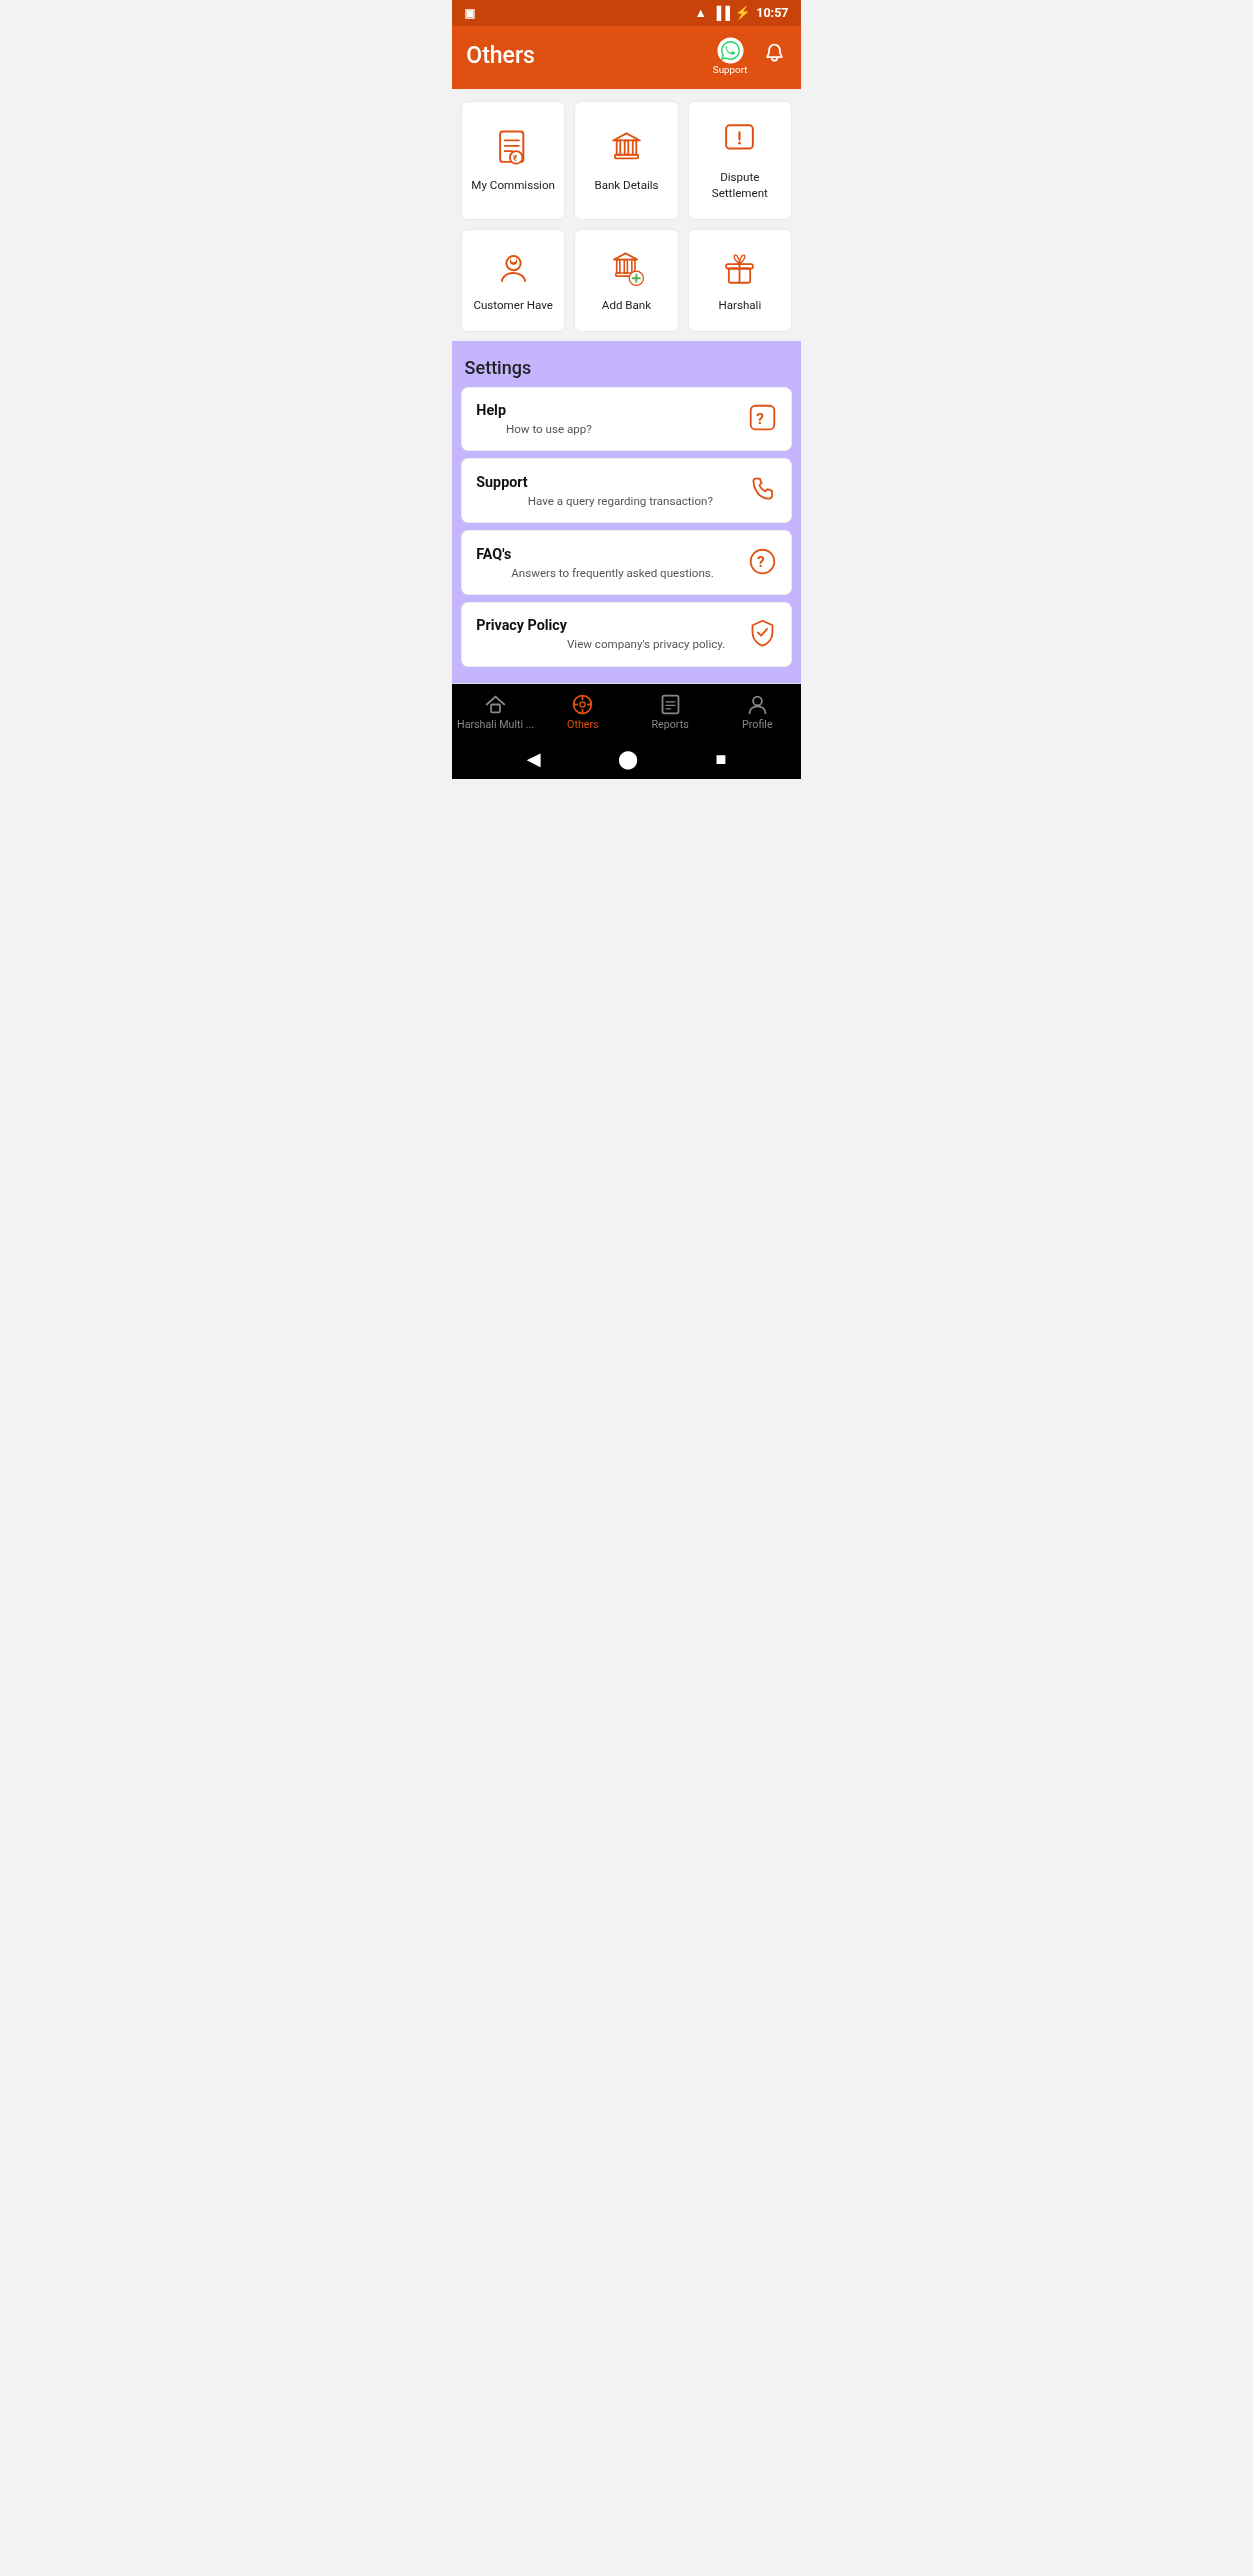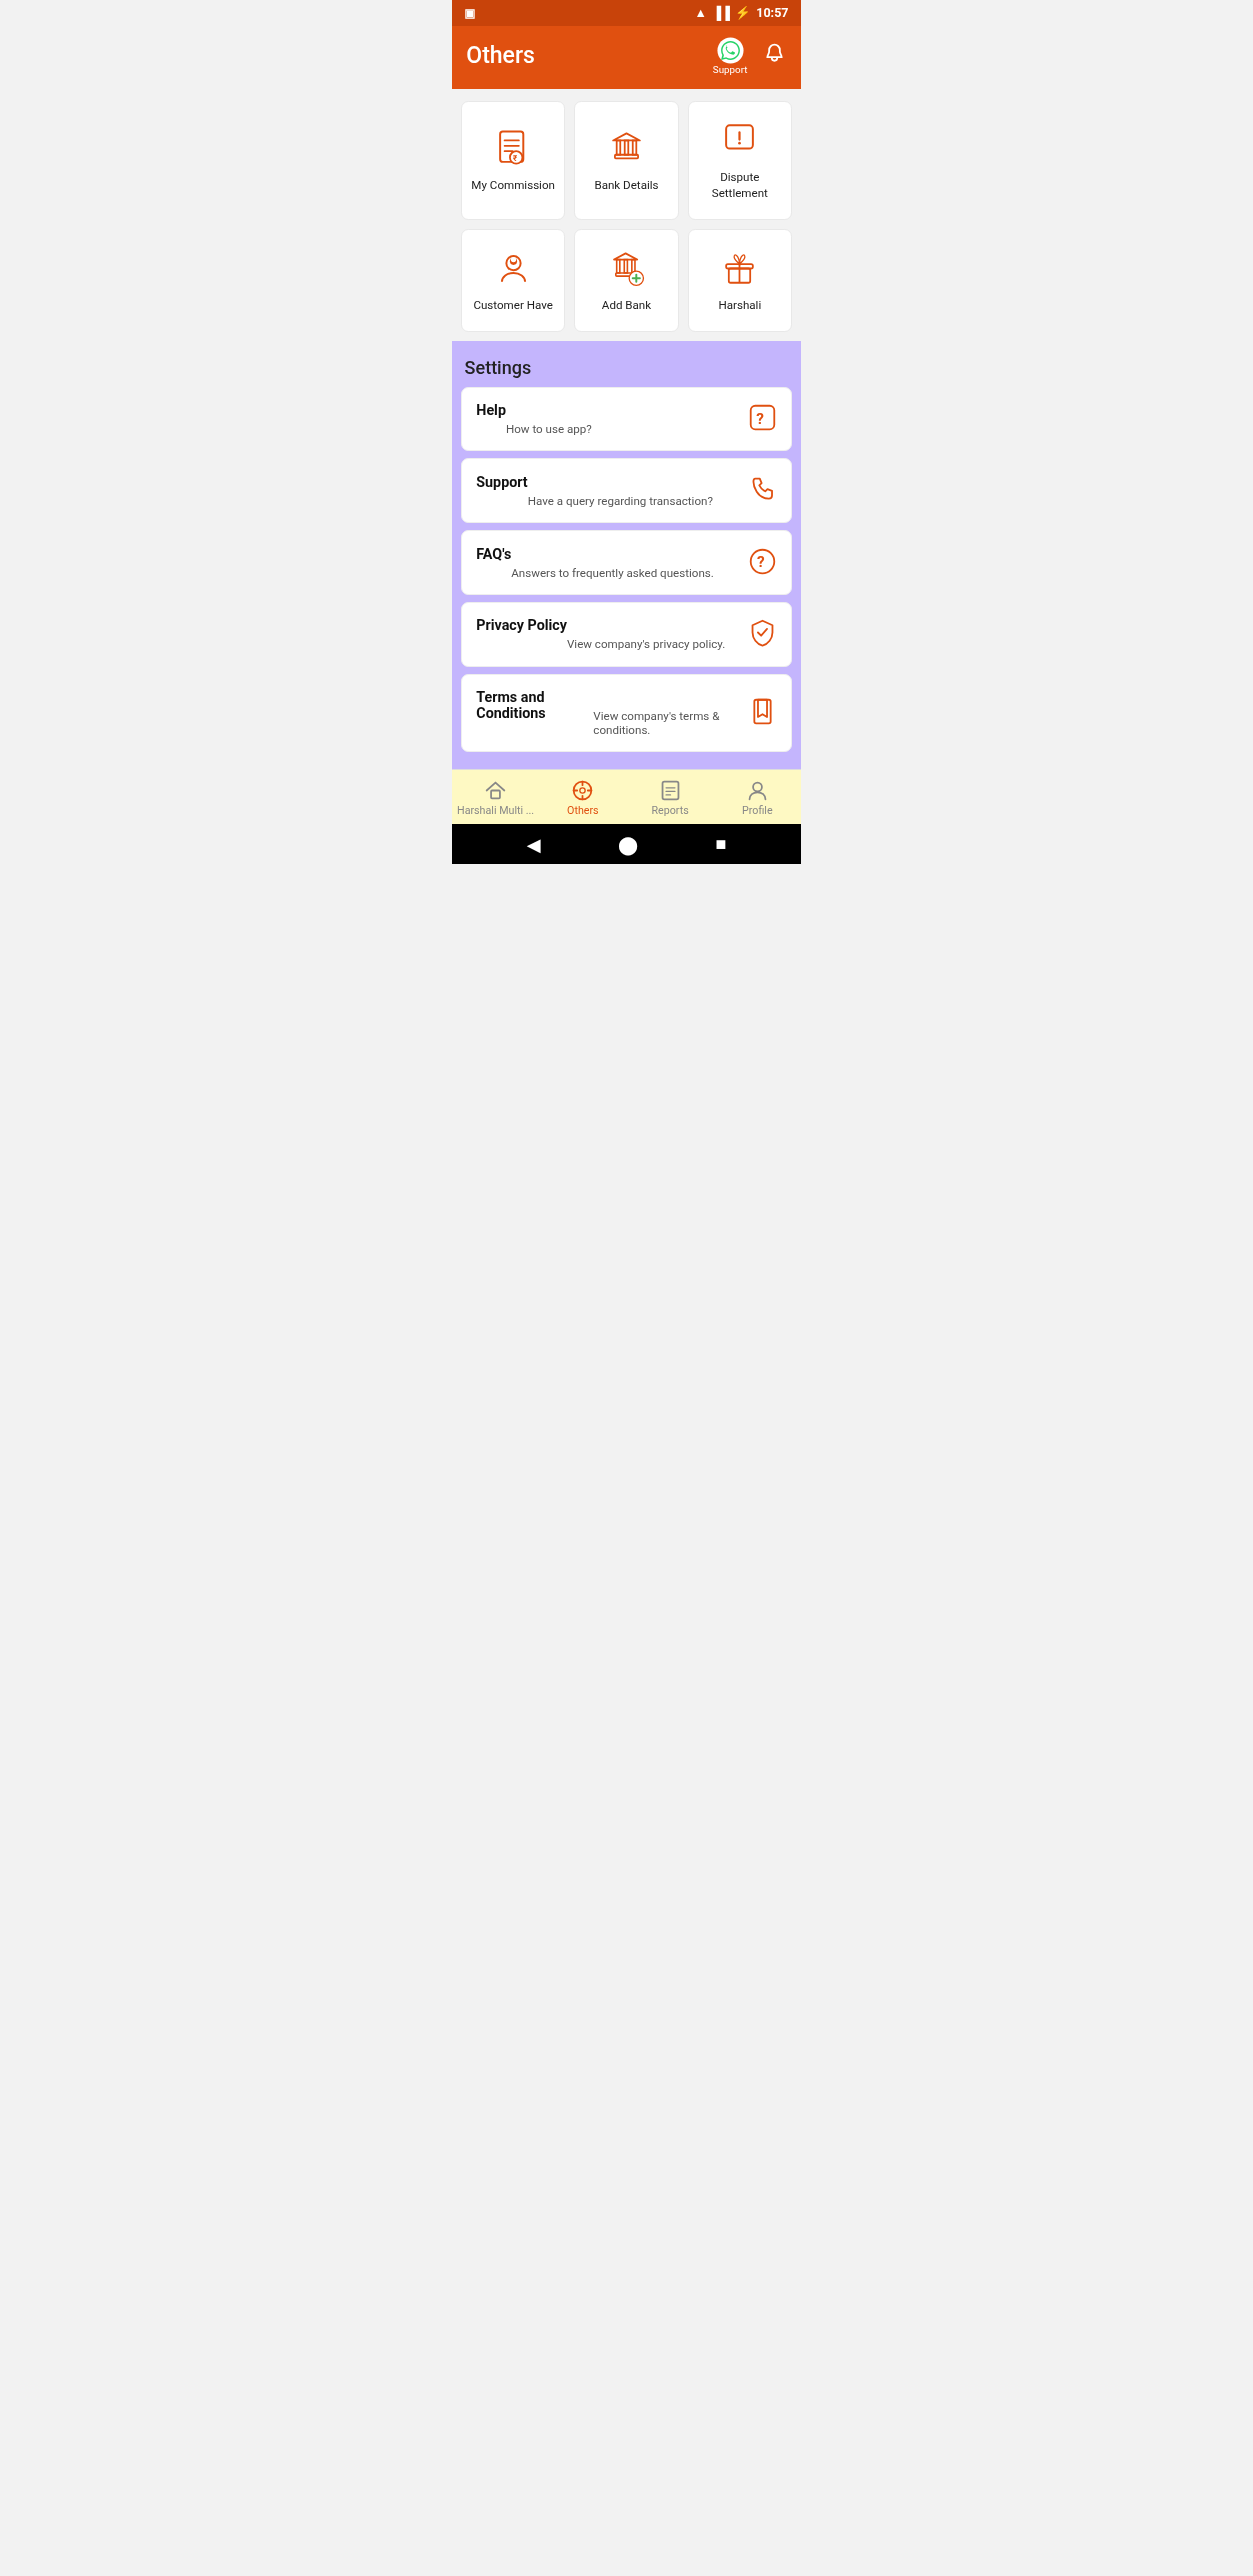--- a/index.html
+++ b/index.html
@@ -140,21 +140,21 @@
       color: #555;
       margin-top: 20px;
     }
     .settings-item-icon svg {
       width: 29px;
       height: 29px;
     }
 
     
     .bottom-nav {
-      background: #fef9c3;
+      background: #000000;
       border-top: 0.9px solid #ddd;
       display: flex;
       align-items: center;
       justify-content: center;
       padding: 9px 0 7.2px 0;
       position: sticky;
       bottom: 0;
       z-index: 100;
     }
     .nav-item {
@@ -356,32 +356,20 @@
     </div>
     <div class="settings-item-icon">
       <svg viewBox="0 0 32 32" fill="none" xmlns="http://www.w3.org/2000/svg">
         <path d="M16 3L5 8v8c0 6.6 4.7 12.8 11 14.5C22.3 28.8 27 22.6 27 16V8L16 3z" stroke="#e05010" stroke-width="2" fill="none" stroke-linejoin="round"></path>
         <path d="M16 3L5 8v8c0 6.6 4.7 12.8 11 14.5" stroke="none"></path>
         <path d="M11 16l3.5 3.5L21 12" stroke="#e05010" stroke-width="2" stroke-linecap="round" stroke-linejoin="round"></path>
       </svg>
     </div>
   </div>
 
-  <div class="settings-item">
-    <div class="settings-item-text">
-      <span class="settings-item-title">Terms and Conditions</span>
-      <span class="settings-item-subtitle">View company's terms &amp; conditions.</span>
-    </div>
-    <div class="settings-item-icon">
-      <svg viewBox="0 0 32 32" fill="none" xmlns="http://www.w3.org/2000/svg">
-        <rect x="7" y="3" width="18" height="26" rx="2" stroke="#e05010" stroke-width="2" fill="none"></rect>
-        <path d="M11 22l5-3 5 3V3H11v19z" stroke="#e05010" stroke-width="2" fill="none" stroke-linejoin="round"></path>
-      </svg>
-    </div>
-  </div>
 
 
 </div>
 
 <div class="bottom-nav">
 
   <div class="nav-item">
     <svg viewBox="0 0 26 26" fill="none" xmlns="http://www.w3.org/2000/svg">
       <path d="M3 13L13 4l10 9" stroke="#888" stroke-width="2" stroke-linecap="round" stroke-linejoin="round"></path>
       <rect x="8" y="13" width="10" height="9" rx="1" stroke="#888" stroke-width="2" fill="none"></rect>

